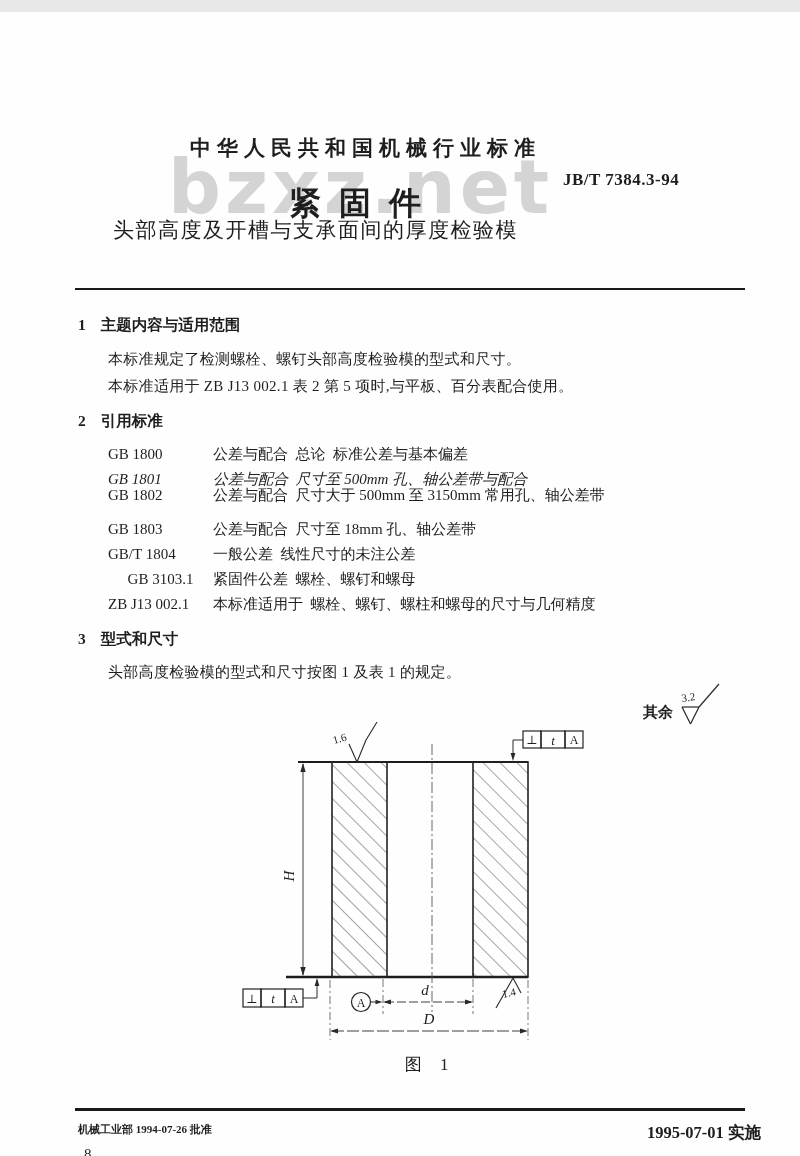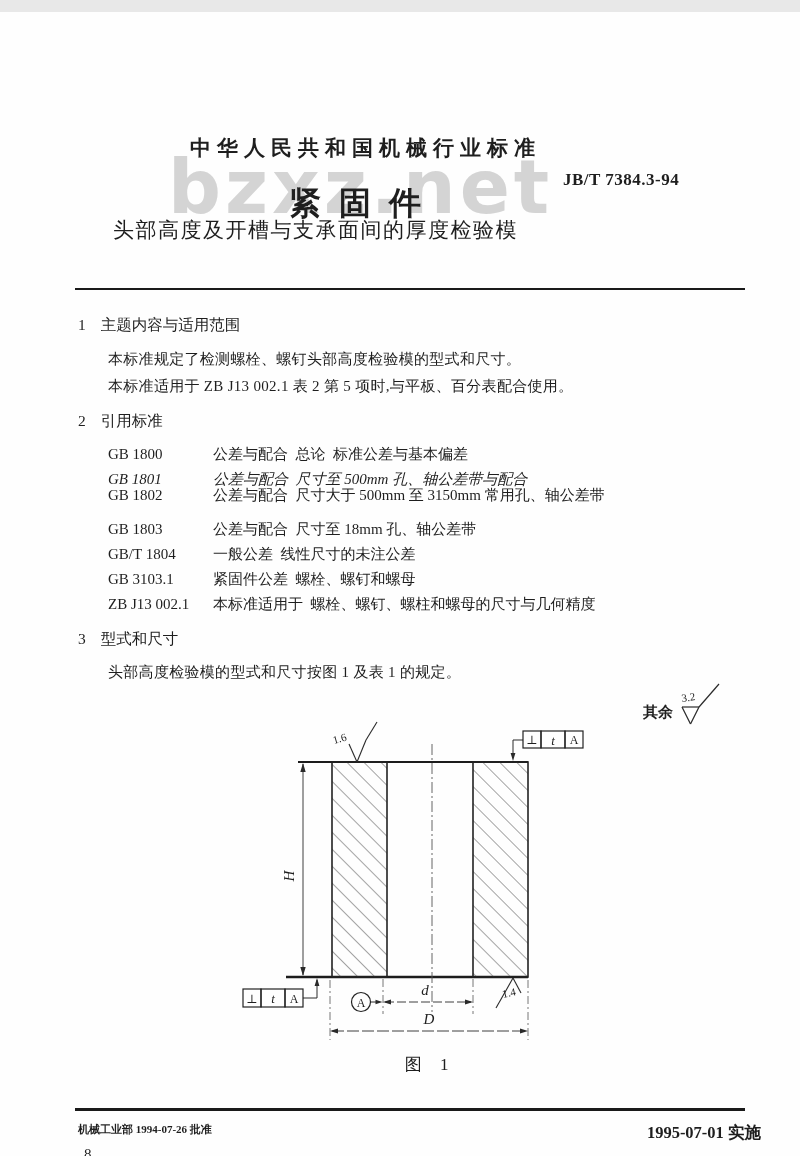--- a/index.html
+++ b/index.html
@@ -18,21 +18,21 @@
     font-weight:bold;font-size:74px;letter-spacing:4px;
     color:#c7c7c7;opacity:.75;z-index:1;
   }
   .org{left:190px;top:122px;font-size:21px;font-weight:bold;letter-spacing:6px;z-index:2;}
   .code{left:563px;top:158px;font-size:17px;font-weight:bold;letter-spacing:.5px;z-index:2;}
   .title{left:289px;top:170px;font-size:32px;font-weight:bold;letter-spacing:18px;z-index:2;}
   .subtitle{left:113px;top:204px;font-size:21px;font-weight:normal;letter-spacing:1.5px;z-index:2;}
   .rule{left:75px;width:670px;background:#1a1a1a;z-index:2;}
   .rule-top{top:276px;height:2px;}
   .rule-bottom{top:1096px;height:3px;}
-  .sec-h{font-size:15.5px;font-weight:normal;z-index:2;}
+  .sec-h{font-size:15.5px;font-weight:bold;z-index:2;}
   .sec-h .no{margin-right:15px;}
   .para{font-size:15px;z-index:2;letter-spacing:.3px;}
   .ref-row{left:108px;font-size:15px;z-index:2;}
   .ref-code{display:inline-block;width:105px;}
   .footer-l{left:78px;top:1110px;font-size:11px;font-weight:bold;z-index:2;}
   .footer-r{right:55px;top:1110px;font-size:16.5px;font-weight:bold;z-index:2;text-align:right;}
   .page-no{left:84px;top:1134px;font-size:15px;z-index:2;}
   svg text{fill:#1e1e1e;font-family:"Liberation Serif","DejaVu Serif",serif;}
   .dimlbl{font-style:italic;font-size:15px;}
   .frametxt{font-size:12px;}
@@ -70,21 +70,21 @@
   </div>
   <div class="abs ref-row" style="top:474px;">
     <span class="ref-code">GB 1802</span><span class="pre">公差与配合  尺寸大于 500mm 至 3150mm 常用孔、轴公差带</span>
   </div>
   <div class="abs ref-row" style="top:508px;">
     <span class="ref-code">GB 1803</span><span class="pre">公差与配合  尺寸至 18mm 孔、轴公差带</span>
   </div>
   <div class="abs ref-row" style="top:533px;">
     <span class="ref-code">GB/T 1804</span><span class="pre">一般公差  线性尺寸的未注公差</span>
   </div>
-  <div class="abs ref-row" style="top:558px;">
+  <div class="abs ref-row" style="top:558px;text-align:center;">
     <span class="ref-code">GB 3103.1</span><span class="pre">紧固件公差  螺栓、螺钉和螺母</span>
   </div>
   <div class="abs ref-row" style="top:583px;">
     <span class="ref-code">ZB J13 002.1</span><span class="pre">本标准适用于  螺栓、螺钉、螺柱和螺母的尺寸与几何精度</span>
   </div>
 
   <div class="abs sec-h" style="left:78px;top:617px;">
     <span class="no">3</span><span>型式和尺寸</span>
   </div>
   <div class="abs para pre" style="left:108px;top:651px;">头部高度检验模的型式和尺寸按图 1 及表 1 的规定。</div>

